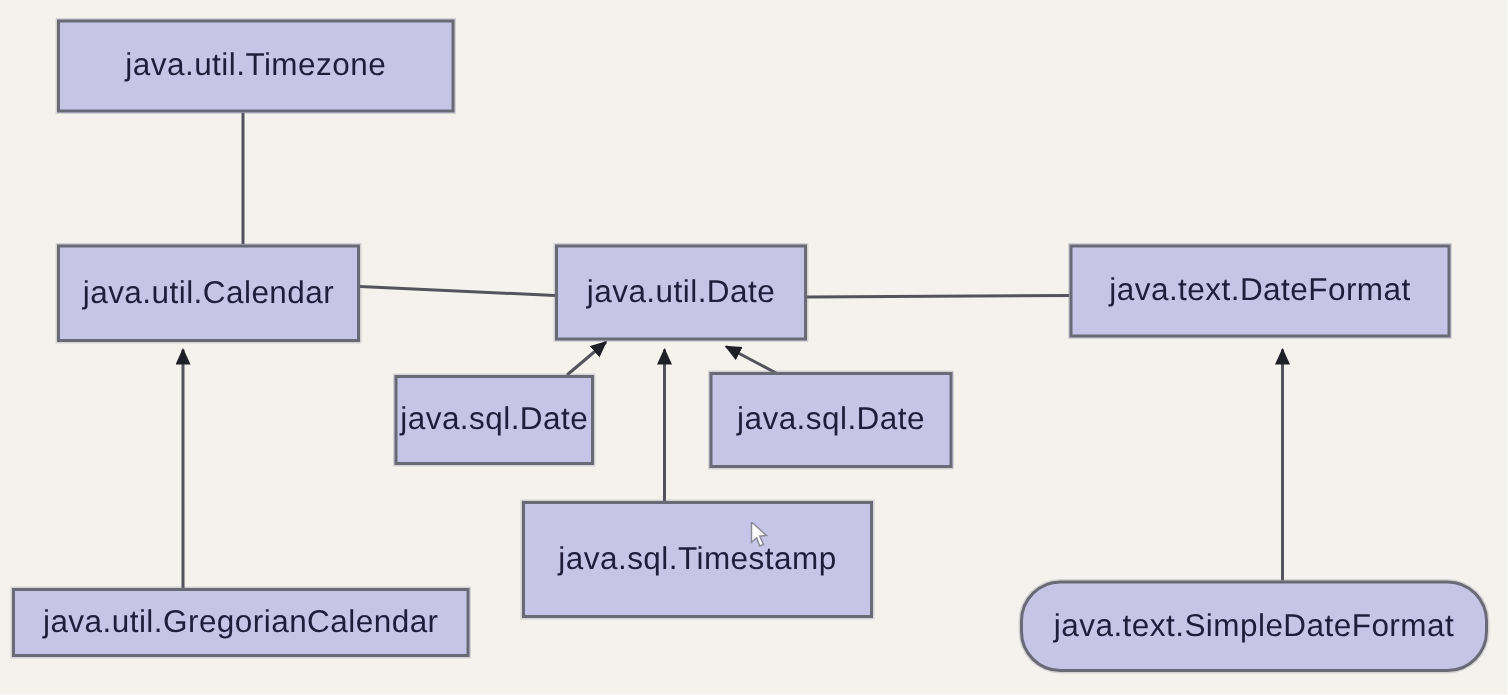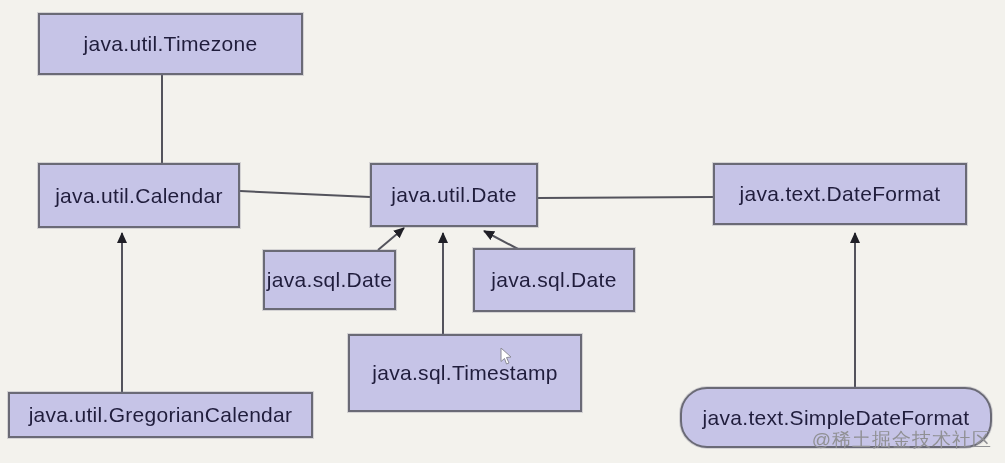--- a/index.html
+++ b/index.html
@@ -106,14 +106,13 @@
       </div>
       <div class="node" style="left: 680px; top: 387px; width: 312px; height: 61px; border-radius: 27px;">
         <span class="node-label">java.text.SimpleDateFormat</span>
       </div>
     </div>
 
   <svg class="cursor-artifact" width="16" height="18" viewBox="0 0 16 18" xmlns="http://www.w3.org/2000/svg">
     <polygon points="1,0 11,9 6.5,9.5 9,15 6.5,16 4.5,10.5 1,13.5" fill="#ffffff" stroke="#8a8a96" stroke-width="1"></polygon>
   </svg>
 
-  <div class="watermark">@稀土掘金技术社区</div>
 </div>
 
 </body></html>

